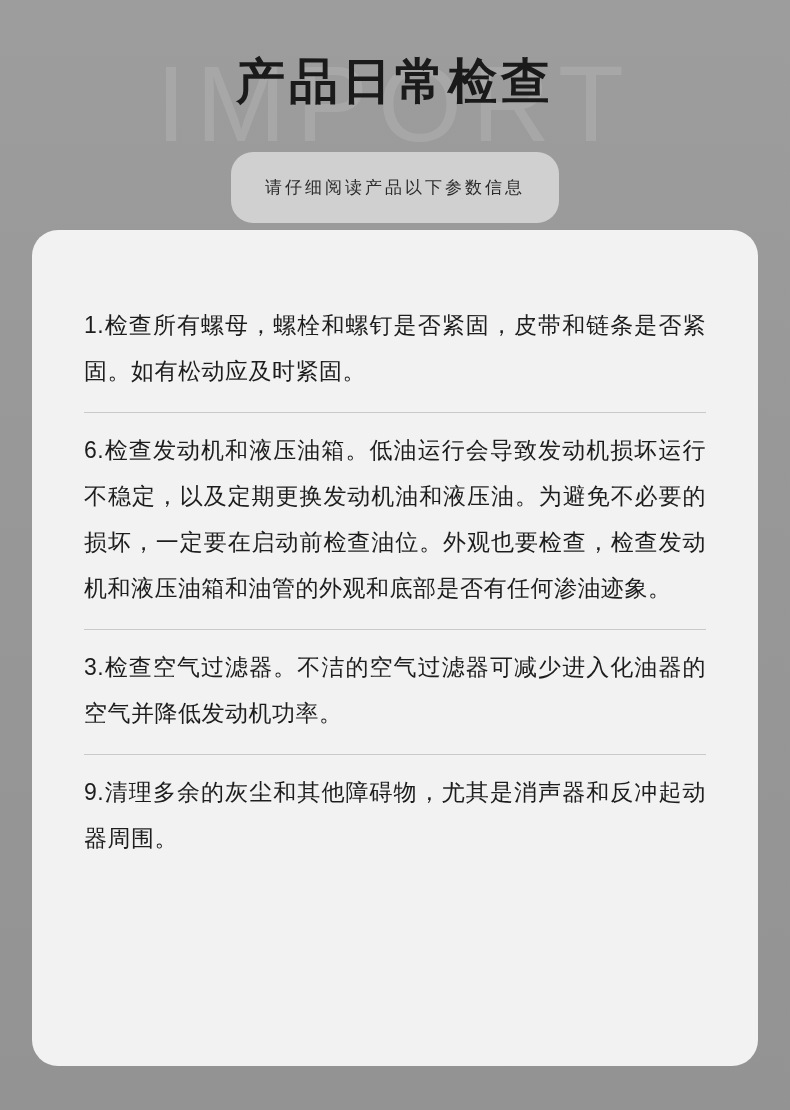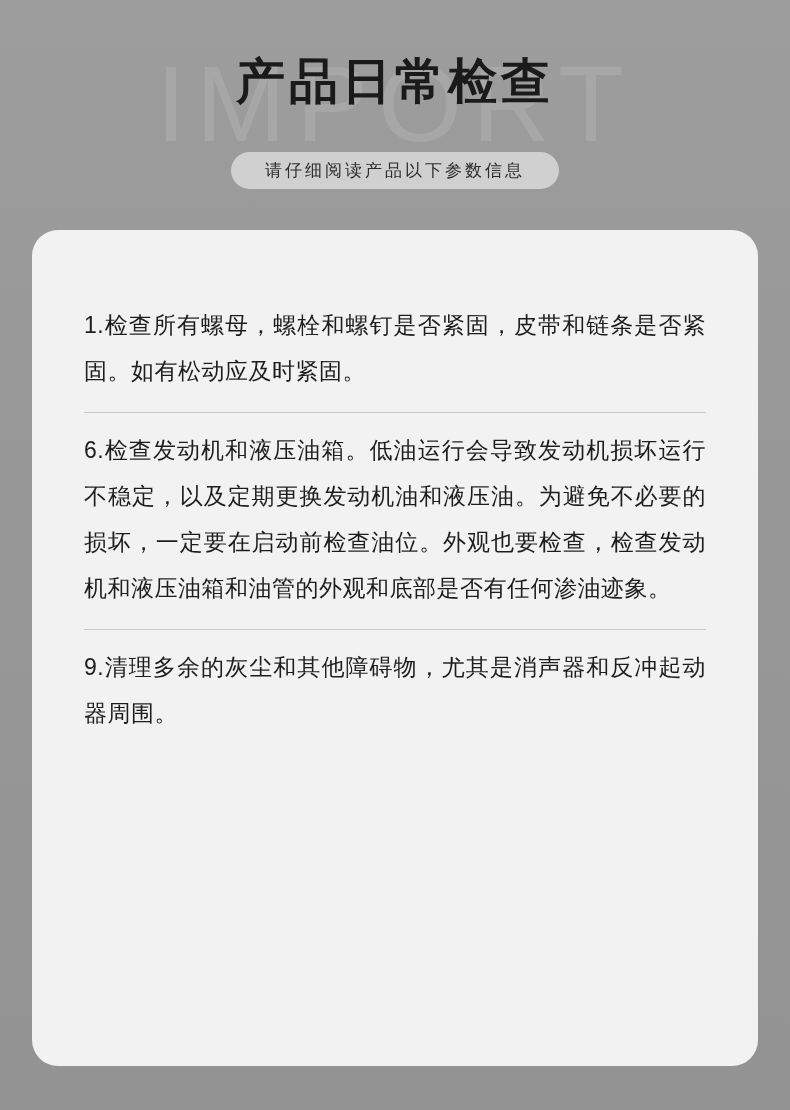--- a/index.html
+++ b/index.html
@@ -63,21 +63,21 @@
     white-space: nowrap;
   }
 
   .subtitle-pill {
     position: absolute;
     top: 152px;
     left: 50%;
     transform: translateX(-50%);
     background: #d0d0d0;
     border-radius: 22px;
-    padding: 7px 34px;
+    padding: 24px 34px;
     font-size: 17px;
     letter-spacing: 3px;
     color: #2b2b2b;
     white-space: nowrap;
   }
 
   
   .card {
     position: absolute;
     top: 230px;
@@ -122,19 +122,22 @@
   <div class="card">
 
     <div class="item">
       <p class="item-text">1.检查所有螺母，螺栓和螺钉是否紧固，皮带和链条是否紧固。如有松动应及时紧固。</p>
     </div>
 
     <div class="item">
       <p class="item-text">6.检查发动机和液压油箱。低油运行会导致发动机损坏运行不稳定，以及定期更换发动机油和液压油。为避免不必要的损坏，一定要在启动前检查油位。外观也要检查，检查发动机和液压油箱和油管的外观和底部是否有任何渗油迹象。</p>
     </div>
 
+    <div class="item">
+      <p class="item-text">3.检查空气过滤器。不洁的空气过滤器可减少进入化油器的空气并降低发动机功率。</p>
+    </div>
 
     <div class="item">
       <p class="item-text">9.清理多余的灰尘和其他障碍物，尤其是消声器和反冲起动器周围。</p>
     </div>
 
   </div>
 </div>
 
 </body></html>

